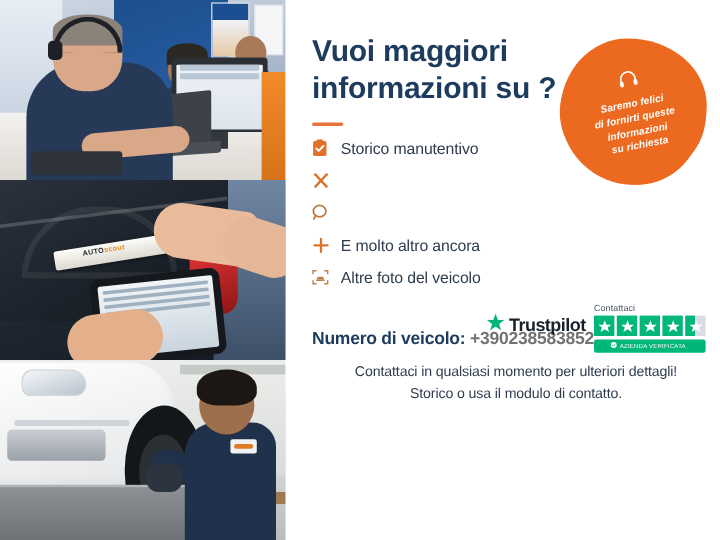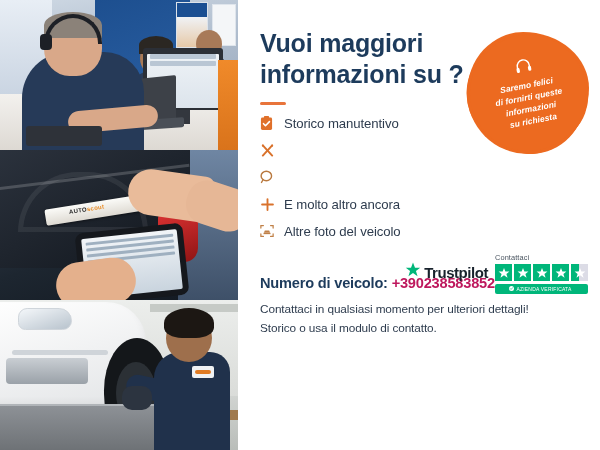--- a/index.html
+++ b/index.html
@@ -384,28 +384,29 @@
     white-space: nowrap;
   }
 
   .phone {
     margin-top: 24px;
     font-size: 14.6px;
     font-weight: bold;
     color: #1d3b5c;
     letter-spacing: -.2px;
   }
-  .phone .num { color: #be185d; }
+  .phone .num { color: #737373; }
 
   .sub {
     margin-top: 9px;
     font-size: 11.8px;
     line-height: 1.62;
     color: #2e3c4e;
     letter-spacing: -.1px;
+    text-align: center;
   }
 
   
   .trust {
     position: absolute;
     right: 12px;
     bottom: 34px;
     display: flex;
     align-items: flex-start;
     gap: 7px;

